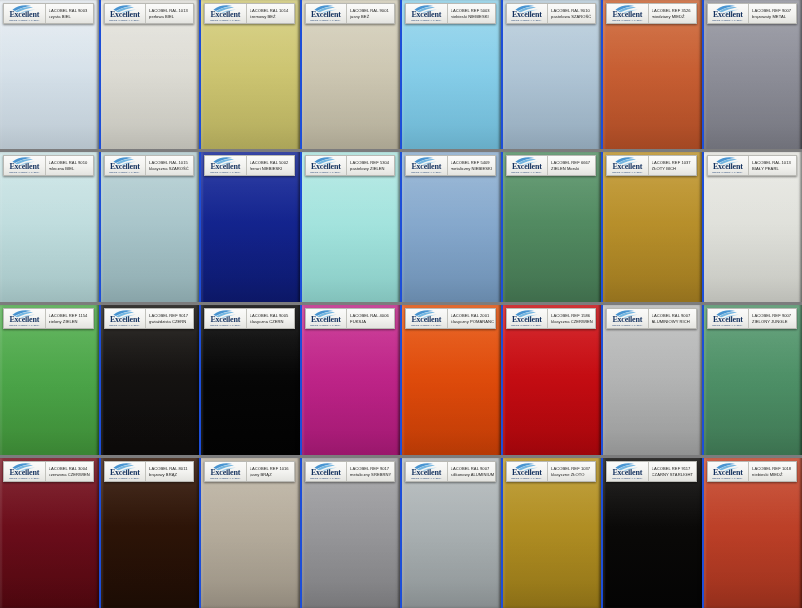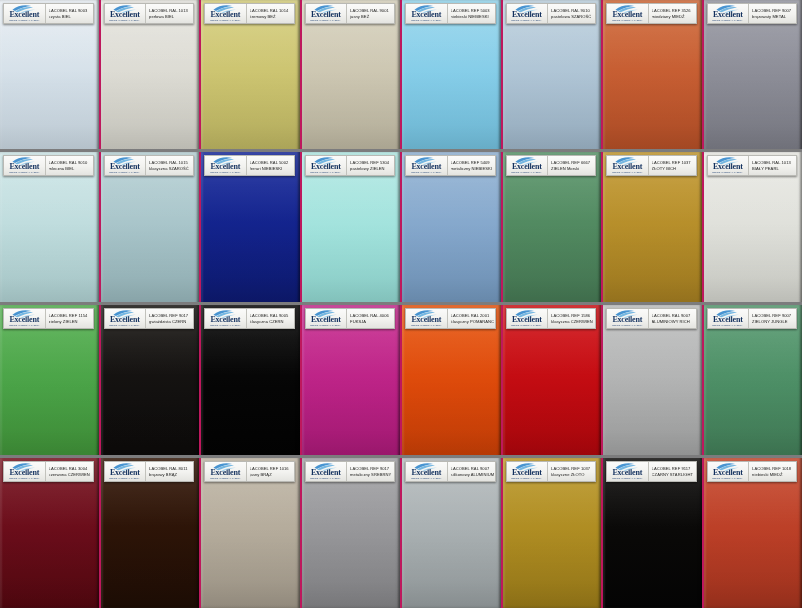--- a/index.html
+++ b/index.html
@@ -9,21 +9,21 @@
     height: 608px;
     overflow: hidden;
     background: #8a8a8a;
     font-family: "Liberation Sans", sans-serif;
   }
 
   #board {
     position: relative;
     width: 802px;
     height: 608px;
-    background: #be185d;
+    background: #1d4ed8;
   }
 
   
   .row {
     position: absolute;
     left: 0;
     width: 802px;
     display: flex;
   }
 

